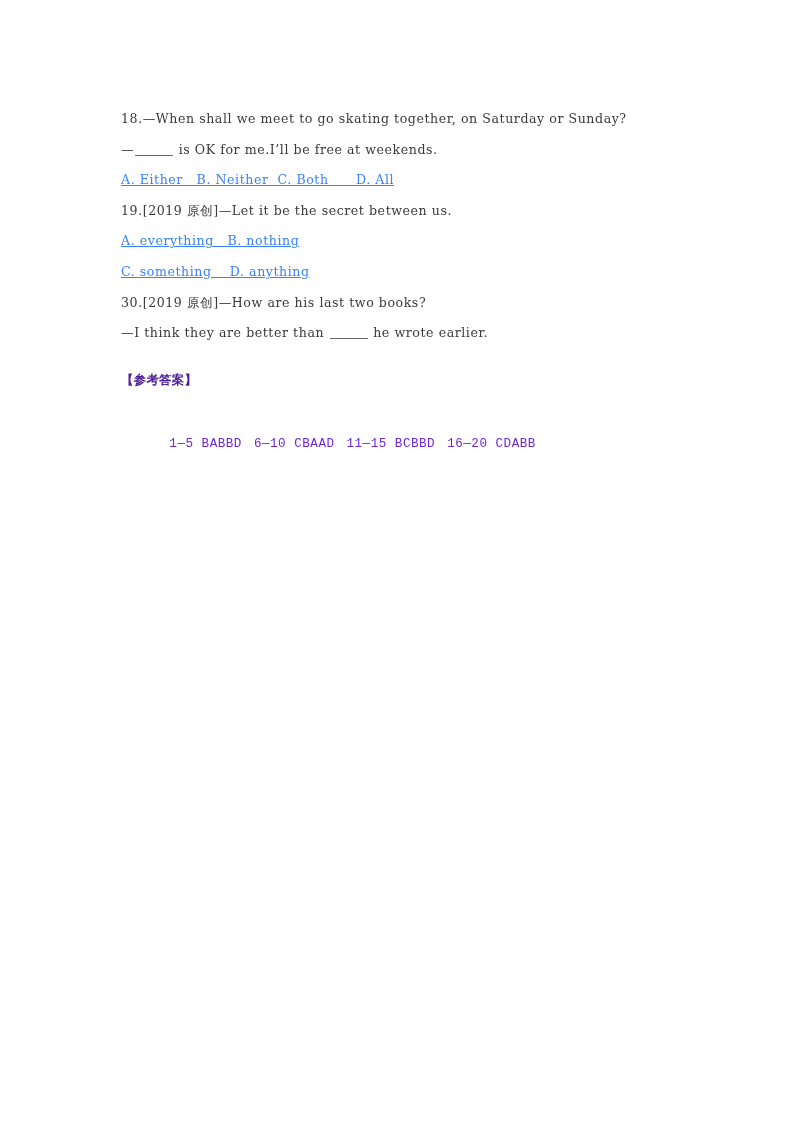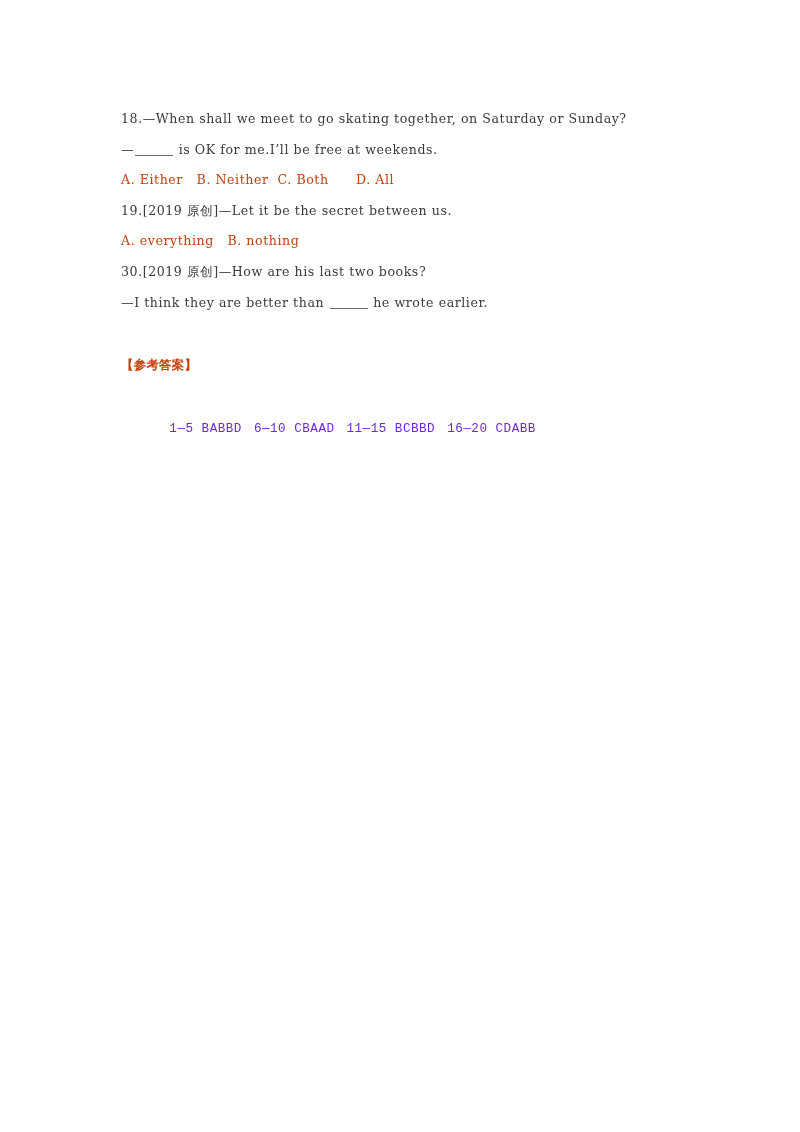--- a/index.html
+++ b/index.html
@@ -40,36 +40,37 @@
     white-space: pre-wrap;
     font-family: "DejaVu Serif", "Liberation Serif", serif;
   }
   .line.indent {
     padding-left: 7px;
   }
   .stem {
     color: #3a3a3a;
   }
   .options {
-    color: #c2410c;
+    color: #3b82f6;
+    text-decoration: underline;
   }
   .blank {
     display: inline-block;
     width: 38px;
     border-bottom: 1.2px solid #6a6a6a;
     vertical-align: -2px;
     margin: 0 1px;
   }
   .answer-head {
     font-size: 12.4px;
     line-height: 30px;
-    color: #c2410c;
+    color: #4c1d95;
     font-weight: bold;
     letter-spacing: 0.3px;
-    margin-top: 32px;
+    margin-top: 16px;
     font-family: Liberation Serif, serif;
   }
   .answer-row {
     font-size: 12.6px;
     line-height: 30px;
     color: #6d28d9;
     letter-spacing: 0.5px;
     margin-top: 4px;
     white-space: pre;
     font-family: Liberation Mono, monospace;
@@ -85,20 +86,21 @@
 
     <div class="q-block">
       <div class="line stem">18.—When shall we meet to go skating together, on Saturday or Sunday?</div>
       <div class="line stem"><span>—</span><span class="blank"></span><span> is OK for me.I’ll be free at weekends.</span></div>
       <div class="line options">A. Either   B. Neither  C. Both      D. All</div>
     </div>
 
     <div class="q-block">
       <div class="line stem">19.[2019 原创]—Let it be the secret between us.</div>
       <div class="line options">A. everything   B. nothing</div>
+      <div class="line options">C. something    D. anything</div>
     </div>
 
     <div class="q-block">
       <div class="line stem">30.[2019 原创]—How are his last two books?</div>
       <div class="line stem"><span>—I think they are better than </span><span class="blank"></span><span> he wrote earlier.</span></div>
     </div>
 
     <div class="answer-head">【参考答案】</div>
     <div class="answer-row">
       <span class="answer-group"><span>1—5</span> <span>BABBD</span></span><span class="gap-sm"></span><span class="answer-group"><span>6—10</span> <span>CBAAD</span></span><span class="gap-sm"></span><span class="answer-group"><span>11—15</span> <span>BCBBD</span></span><span class="gap-sm"></span><span class="answer-group"><span>16—20</span> <span>CDABB</span></span>

